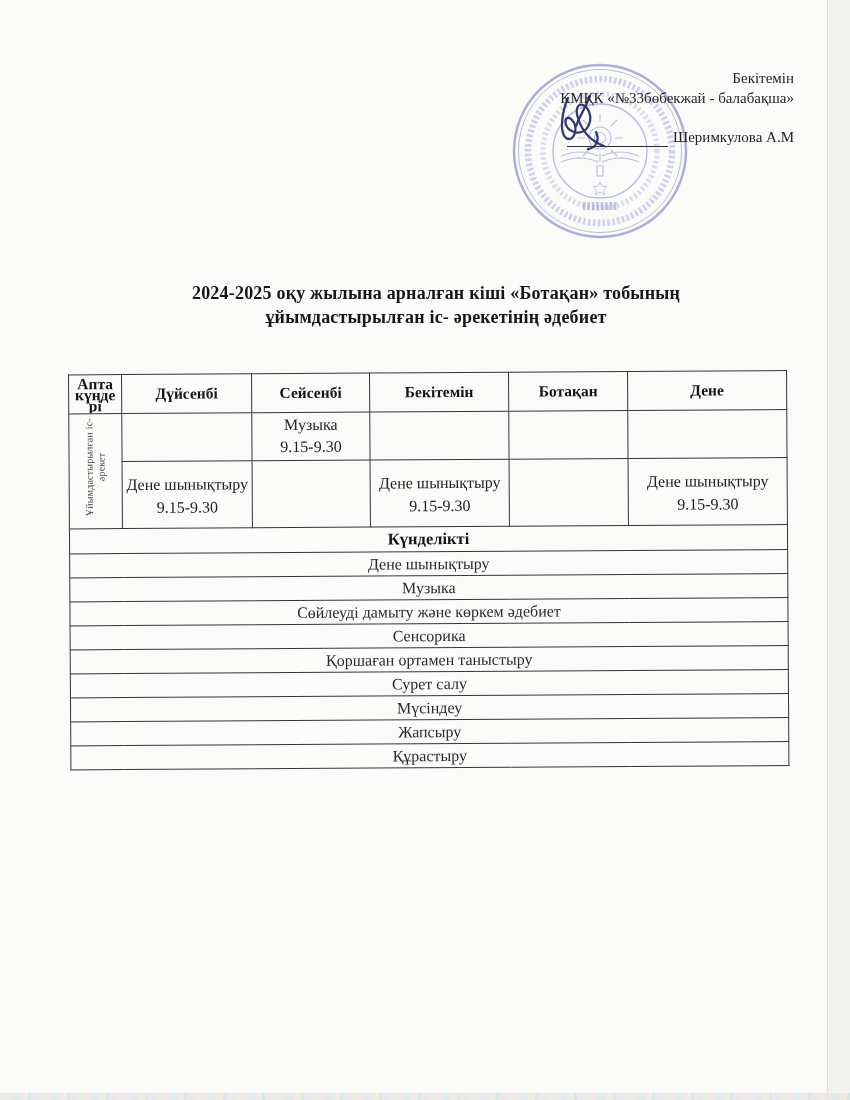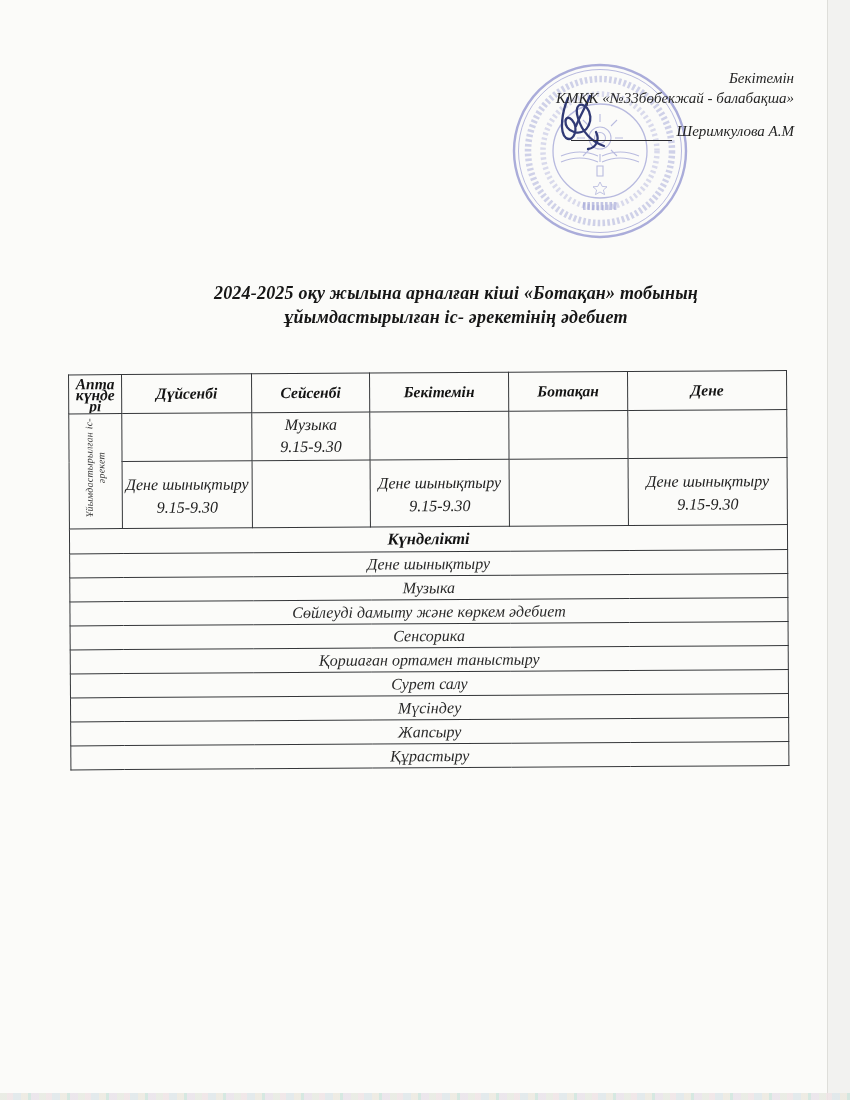--- a/index.html
+++ b/index.html
@@ -2,52 +2,52 @@
 <html><head>
 <meta charset="utf-8">
 <style>
   html,body{margin:0;padding:0;}
   body{
     width:850px;height:1100px;position:relative;overflow:hidden;
     background:#fbfbf9;
     font-family:"Liberation Serif","DejaVu Serif",serif;
     color:#1e1e1e;
   }
-  .page{position:absolute;inset:0;font-style:italic;}
+  .page{position:absolute;inset:0;}
 
   
   .scan-right-strip{
     position:absolute;top:0;right:0;width:22px;height:1100px;
     background:#f2f2f0;border-left:1px solid #dedeDA;
   }
   .scan-bottom-strip{
     position:absolute;left:0;bottom:0;width:850px;height:7px;
     background:repeating-linear-gradient(90deg,
       #e7eae2 0 7px,#efe4e6 7px 13px,#dfe7ea 13px 21px,
       #ece9e0 21px 28px,#cfe5dd 28px 31px,#e9e3ea 31px 39px);
     opacity:.85;
   }
 
   
   .approval{
     position:absolute;top:68px;right:56px;width:400px;
     text-align:right;font-size:15px;line-height:20px;color:#242424;
   }
-  .approval .sig-row{display:flex;justify-content:flex-end;align-items:flex-end;margin-top:13px;}
+  .approval .sig-row{display:flex;justify-content:flex-end;align-items:flex-end;margin-top:19px;}
   .sig-line{display:inline-block;width:101px;border-bottom:1.6px solid #2c2c30;height:15px;margin-right:5px;}
   .signer{display:inline-block;}
 
   
   .stamp{position:absolute;left:511px;top:62px;width:178px;height:178px;}
   
   .signature{position:absolute;left:546px;top:92px;width:92px;height:62px;}
 
   
   .doc-title{
-    position:absolute;top:281px;left:76px;width:760px;
+    position:absolute;top:281px;left:56px;width:760px;
     text-align:center;font-weight:bold;font-size:18px;line-height:24px;color:#161616;
     letter-spacing:.2px;
   }
 
   
   .table-wrap{
     position:absolute;left:68px;top:370px;width:718px;
     transform:rotate(-0.35deg);transform-origin:100% 0;
   }
   table.sched{

